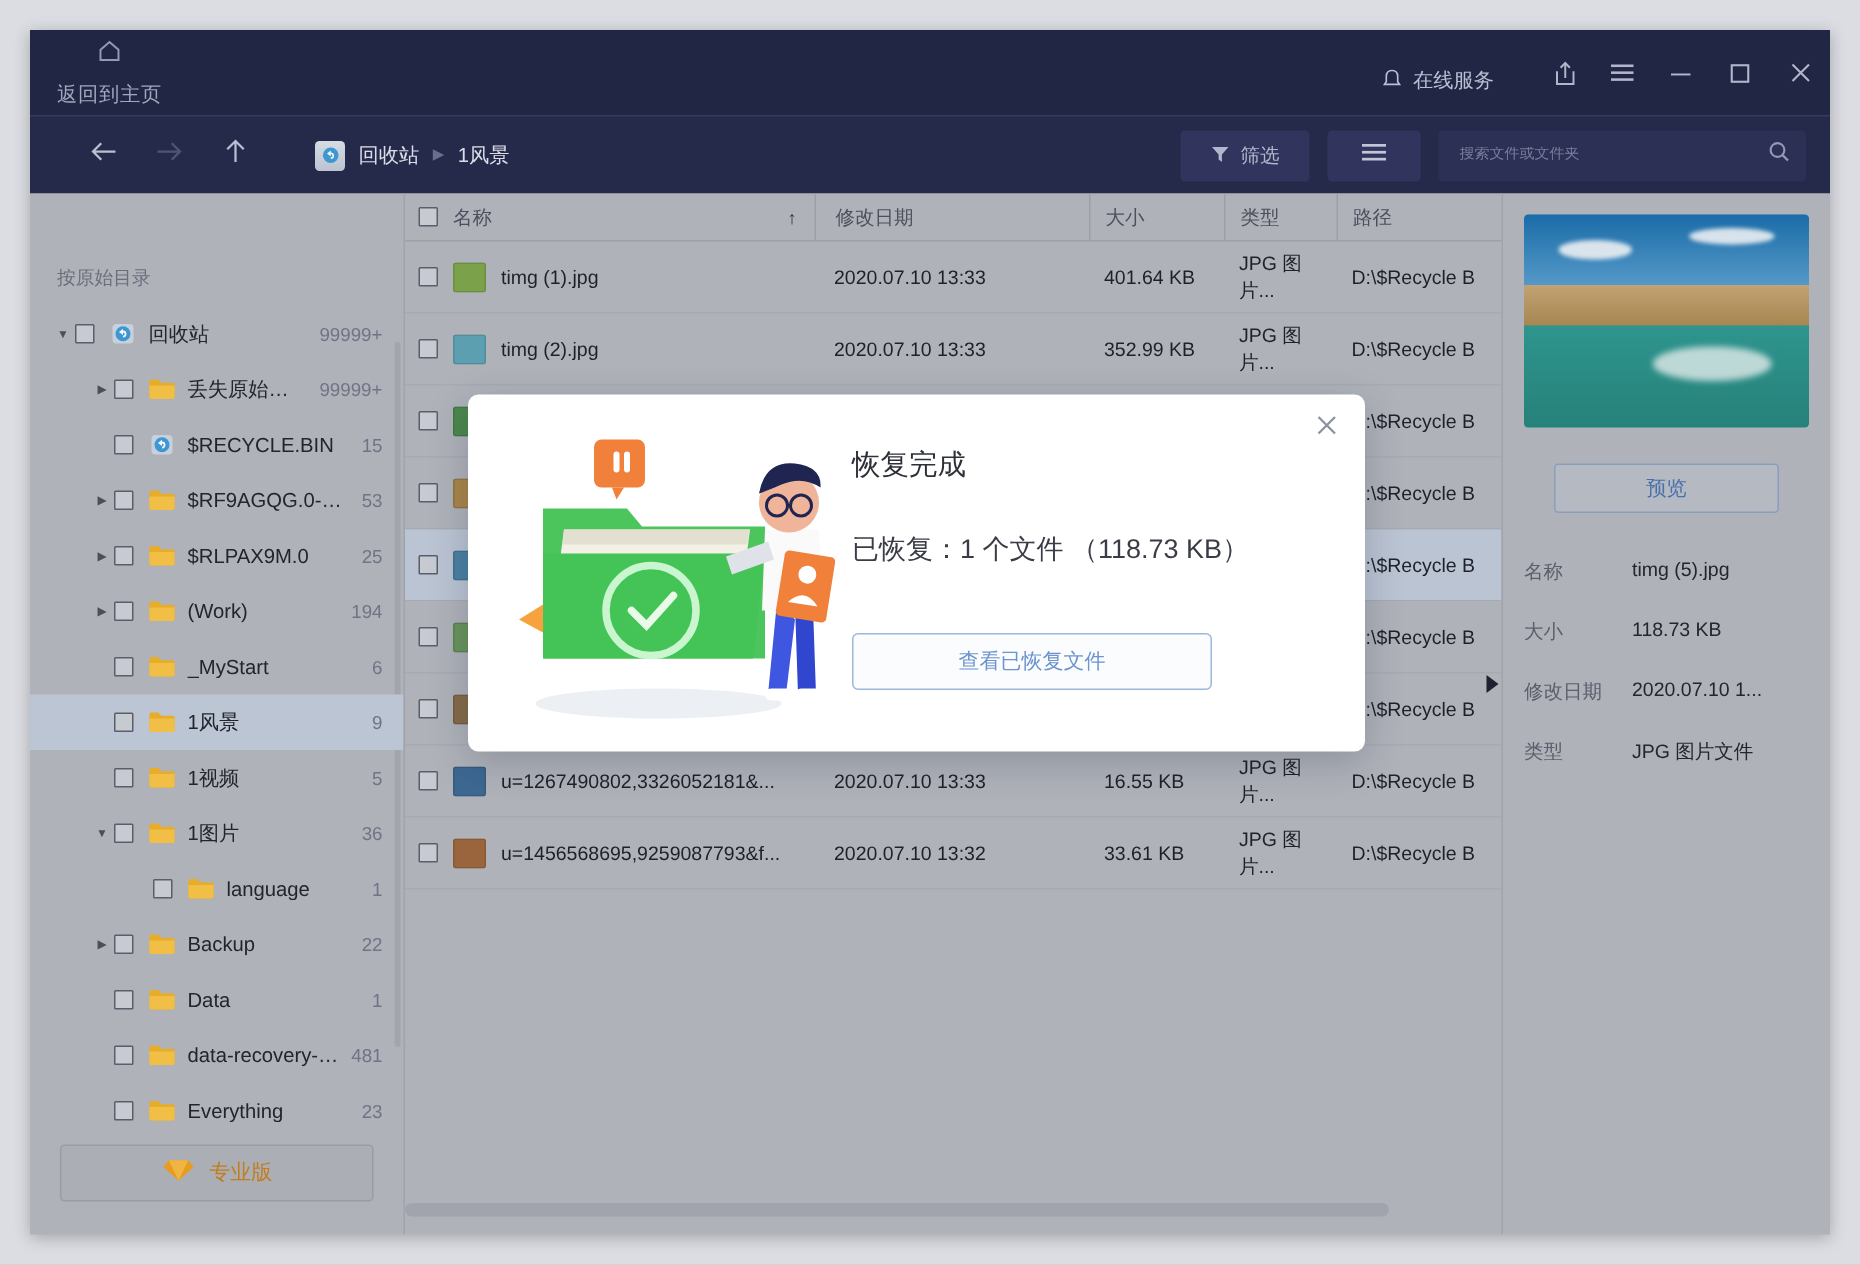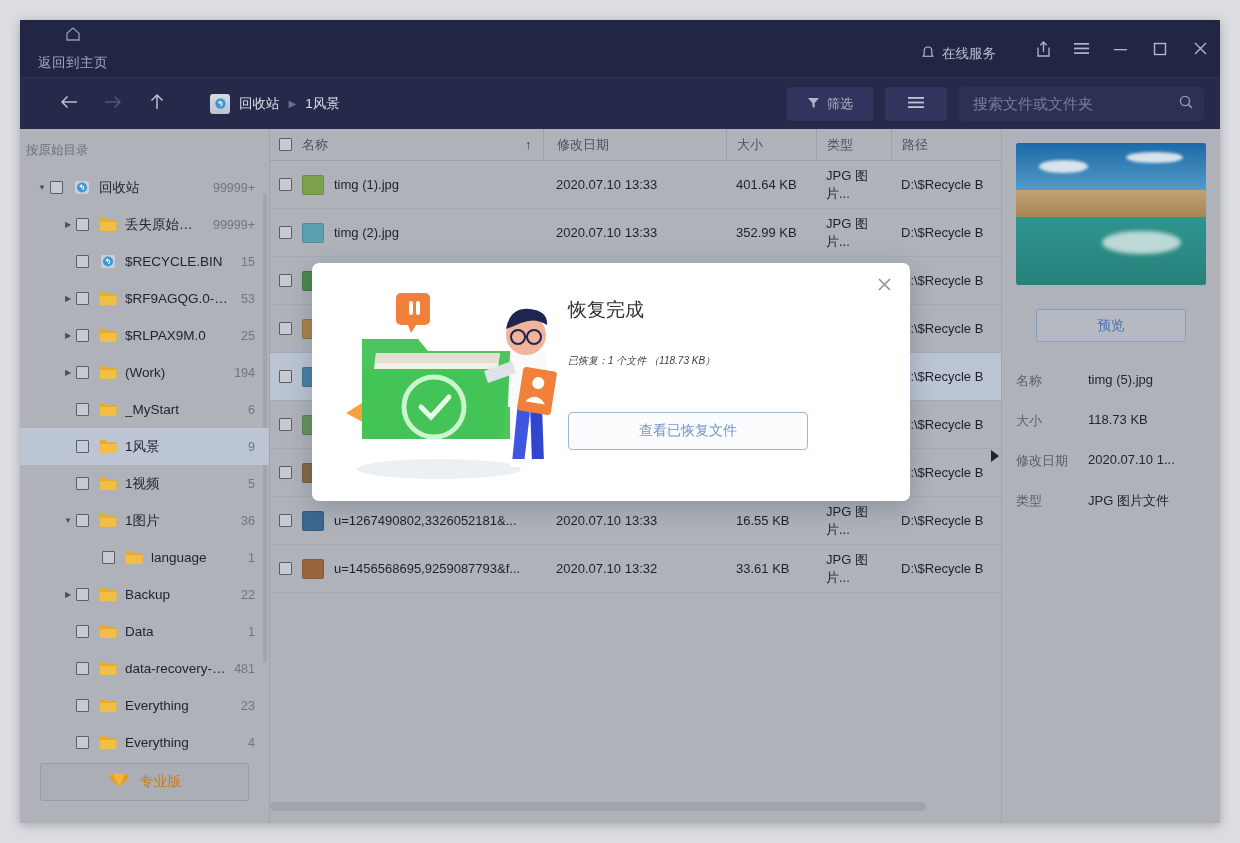--- a/index.html
+++ b/index.html
@@ -84,36 +84,36 @@
     cursor: pointer;
   }
   .search-box {
     width: 245px; height: 34px;
     background: #2d3157; border-radius: 3px;
     display: flex; align-items: center;
     padding: 0 10px 0 14px;
   }
   .search-box input {
     flex: 1; background: transparent; border: none; outline: none;
-    color: #14b8a6; font-size: 15px;
-    font-family: Liberation Sans, sans-serif;
+    color: #14b8a6; font-size: 10px;
+    font-family: Liberation Mono, monospace;
   }
   .search-box input::placeholder { color: #7d81a2; }
 
   
   .body-wrap { display: flex; height: 694px; }
 
   
   .sidebar {
     width: 250px; background: #b6b9c0;
     display: flex; flex-direction: column;
     border-right: 1px solid #a6a9b2;
     position: relative;
   }
-  .sidebar-title { padding: 13px 0 10px 6px; color: #6f7380; font-size: 12.5px; }
+  .sidebar-title { padding: 13px 0 10px 18px; color: #6f7380; font-size: 12.5px; margin-top: 35px; }
   .tree { flex: 1; overflow: hidden; position: relative; }
   .tree-row {
     height: 37px; display: flex; align-items: center;
     padding-right: 14px; cursor: pointer; position: relative;
   }
   .tree-row.selected { background: #c3ccdb; }
   .twisty { width: 16px; text-align: center; color: #4e525e; font-size: 8px; flex: 0 0 16px; }
   .chk {
     width: 13px; height: 13px; border: 1.3px solid #5c6070;
     background: #cfd2d8; border-radius: 1px; flex: 0 0 13px;
@@ -231,21 +231,21 @@
     box-shadow: 0 7px 26px rgba(25,30,55,.22);
   }
   .modal-close {
     position: absolute; right: 13px; top: 10px;
     width: 26px; height: 26px; cursor: pointer;
     display: flex; align-items: center; justify-content: center;
   }
   .modal-art { position: absolute; left: 22px; top: 28px; width: 230px; height: 192px; }
   .modal-body { position: absolute; left: 256px; top: 34px; right: 36px; }
   .modal-title { font-size: 19px; color: #2d3038; margin-bottom: 31px; }
-  .modal-sub { font-size: 10px; color: #3a3d46; font-style: italic; }
+  .modal-sub { font-size: 18px; color: #3a3d46; }
   .modal-btn {
     margin-top: 44px;
     width: 240px; height: 38px;
     border: 1px solid #9cb6dc; border-radius: 4px;
     background: #fbfcfe;
     display: flex; align-items: center; justify-content: center;
     color: #6d94cc; font-size: 14px; cursor: pointer;
   }
 </style>
 </head>

